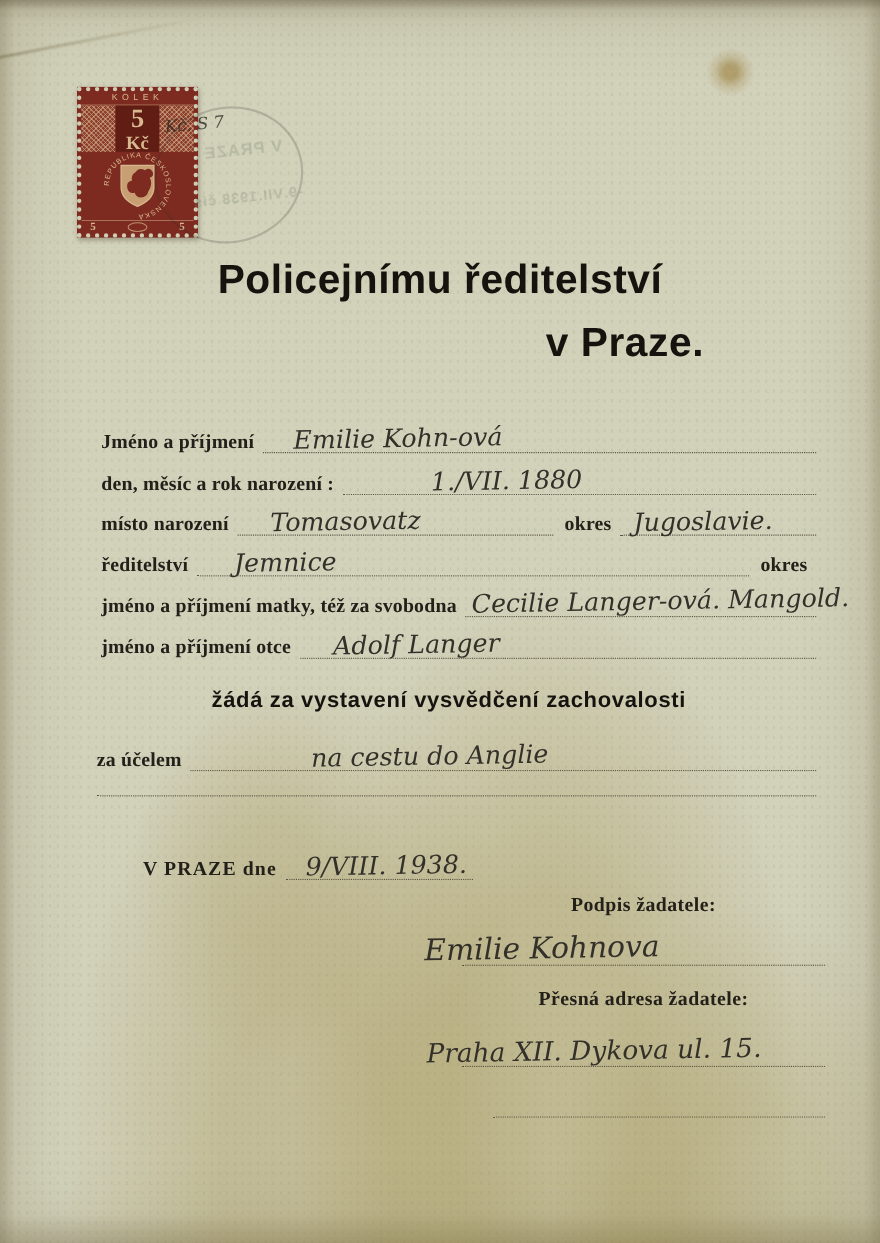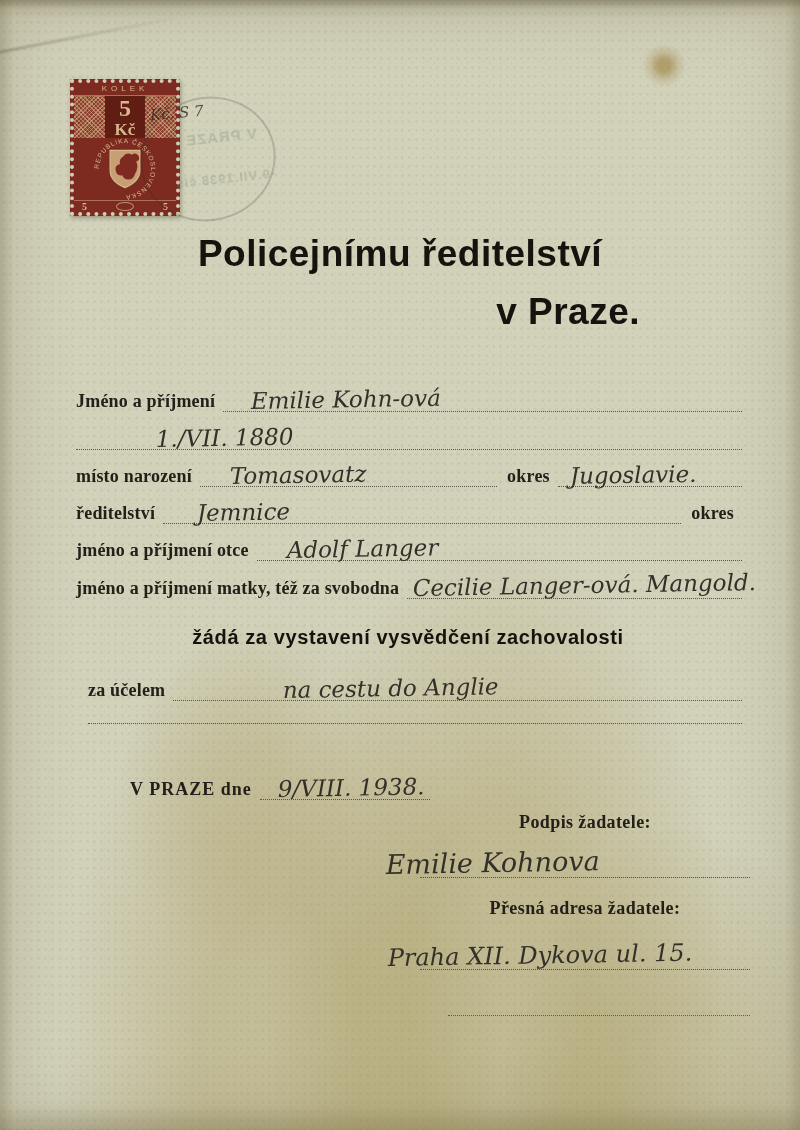--- a/index.html
+++ b/index.html
@@ -59,21 +59,21 @@
   .ghost .g1{font-size:15px;letter-spacing:1px;}
   .ghost .g2{font-size:13px;margin-top:26px;letter-spacing:1px;}
   
   .title1{position:absolute;left:0;right:0;top:233px;text-align:center;
     font-family:"Liberation Sans",sans-serif;font-weight:bold;font-size:37px;
     letter-spacing:.5px;color:#16130f;}
   .title2{position:absolute;right:160px;top:291px;
     font-family:"Liberation Sans",sans-serif;font-weight:bold;font-size:37px;
     letter-spacing:.5px;color:#16130f;}
   
-  .form{position:absolute;left:76px;right:58px;top:375px;}
+  .form{position:absolute;left:92px;right:58px;top:375px;}
   .frow{display:flex;align-items:flex-end;height:37.3px;}
   .flabel{font-size:18px;font-weight:bold;white-space:nowrap;padding-right:8px;
     letter-spacing:.2px;color:#23201a;}
   .fill{flex:1;border-bottom:1px dotted rgba(70,64,48,.85);position:relative;height:100%;}
   .fill2{flex:.62;}
   .hw{position:absolute;bottom:-3px;font-family:"DejaVu Serif",serif;font-style:italic;
     font-size:23px;color:#33302a;white-space:nowrap;transform:rotate(-1deg);
     transform-origin:left bottom;}
   .request{position:absolute;left:16px;right:0;top:626px;text-align:center;
     font-family:"Liberation Sans",sans-serif;font-weight:bold;font-size:20px;
@@ -141,20 +141,21 @@
   <div class="title2">v Praze.</div>
 
   <div class="form">
     <div class="frow">
       <span class="flabel">Jméno a příjmení</span>
       <span class="fill">
         <span class="hw" style="left:28px;">Emilie Kohn-ová</span>
       </span>
     </div>
     <div class="frow">
+      <span class="flabel">den, měsíc a rok narození :</span>
       <span class="fill">
         <span class="hw" style="left:80px;">1./VII. 1880</span>
       </span>
     </div>
     <div class="frow">
       <span class="flabel">místo narození</span>
       <span class="fill">
         <span class="hw" style="left:30px;">Tomasovatz</span>
       </span>
       <span class="flabel" style="padding-left:10px;">okres</span>
@@ -163,29 +164,29 @@
       </span>
     </div>
     <div class="frow">
       <span class="flabel">ředitelství</span>
       <span class="fill">
         <span class="hw" style="left:34px;">Jemnice</span>
       </span>
       <span class="flabel" style="padding-left:10px;">okres</span>
     </div>
     <div class="frow">
+      <span class="flabel">jméno a příjmení matky, též za svobodna</span>
+      <span class="fill">
+        <span class="hw" style="left:6px;">Cecilie Langer-ová. Mangold.</span>
+      </span>
+    </div>
+    <div class="frow">
       <span class="flabel">jméno a příjmení otce</span>
       <span class="fill">
         <span class="hw" style="left:30px;">Adolf Langer</span>
-      </span>
-    </div>
-    <div class="frow">
-      <span class="flabel">jméno a příjmení matky, též za svobodna</span>
-      <span class="fill">
-        <span class="hw" style="left:6px;">Cecilie Langer-ová. Mangold.</span>
       </span>
     </div>
   </div>
 
   <div class="request">žádá za vystavení vysvědčení zachovalosti</div>
   <div class="purpose">
     <span class="flabel">za účelem</span>
     <span class="fill">
       <span class="hw" style="left:110px;">na cestu do Anglie</span>
     </span>

